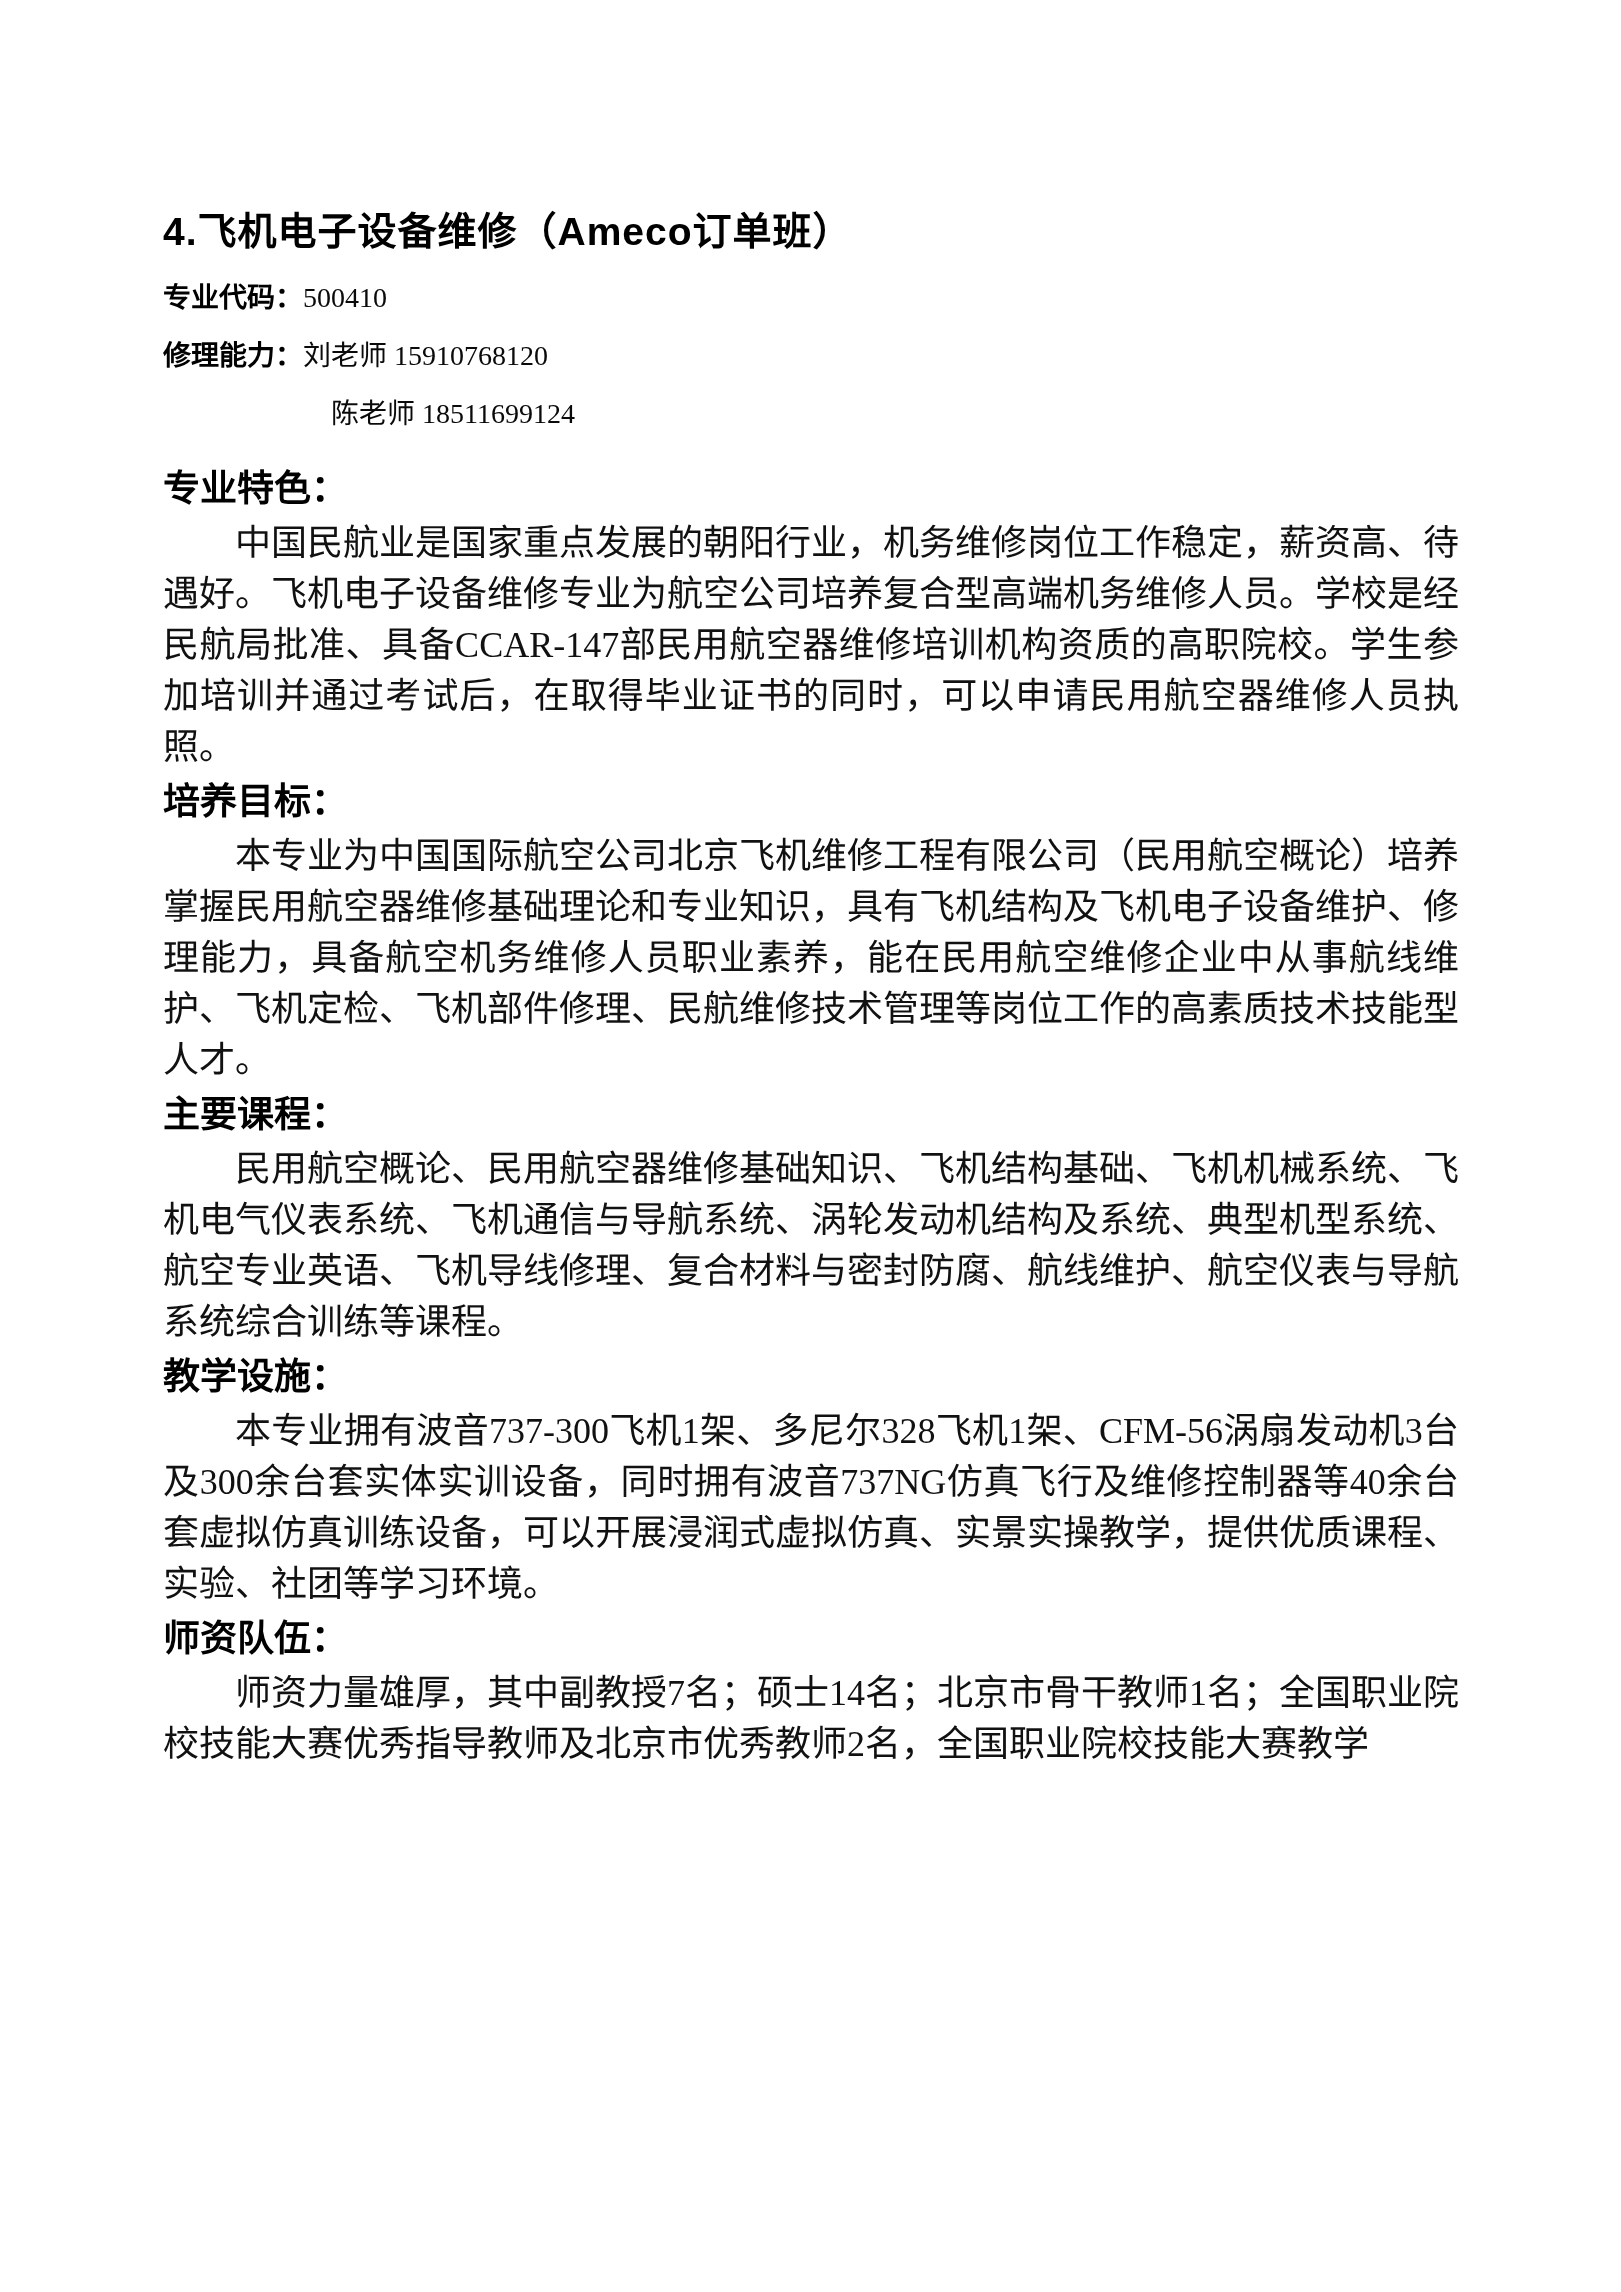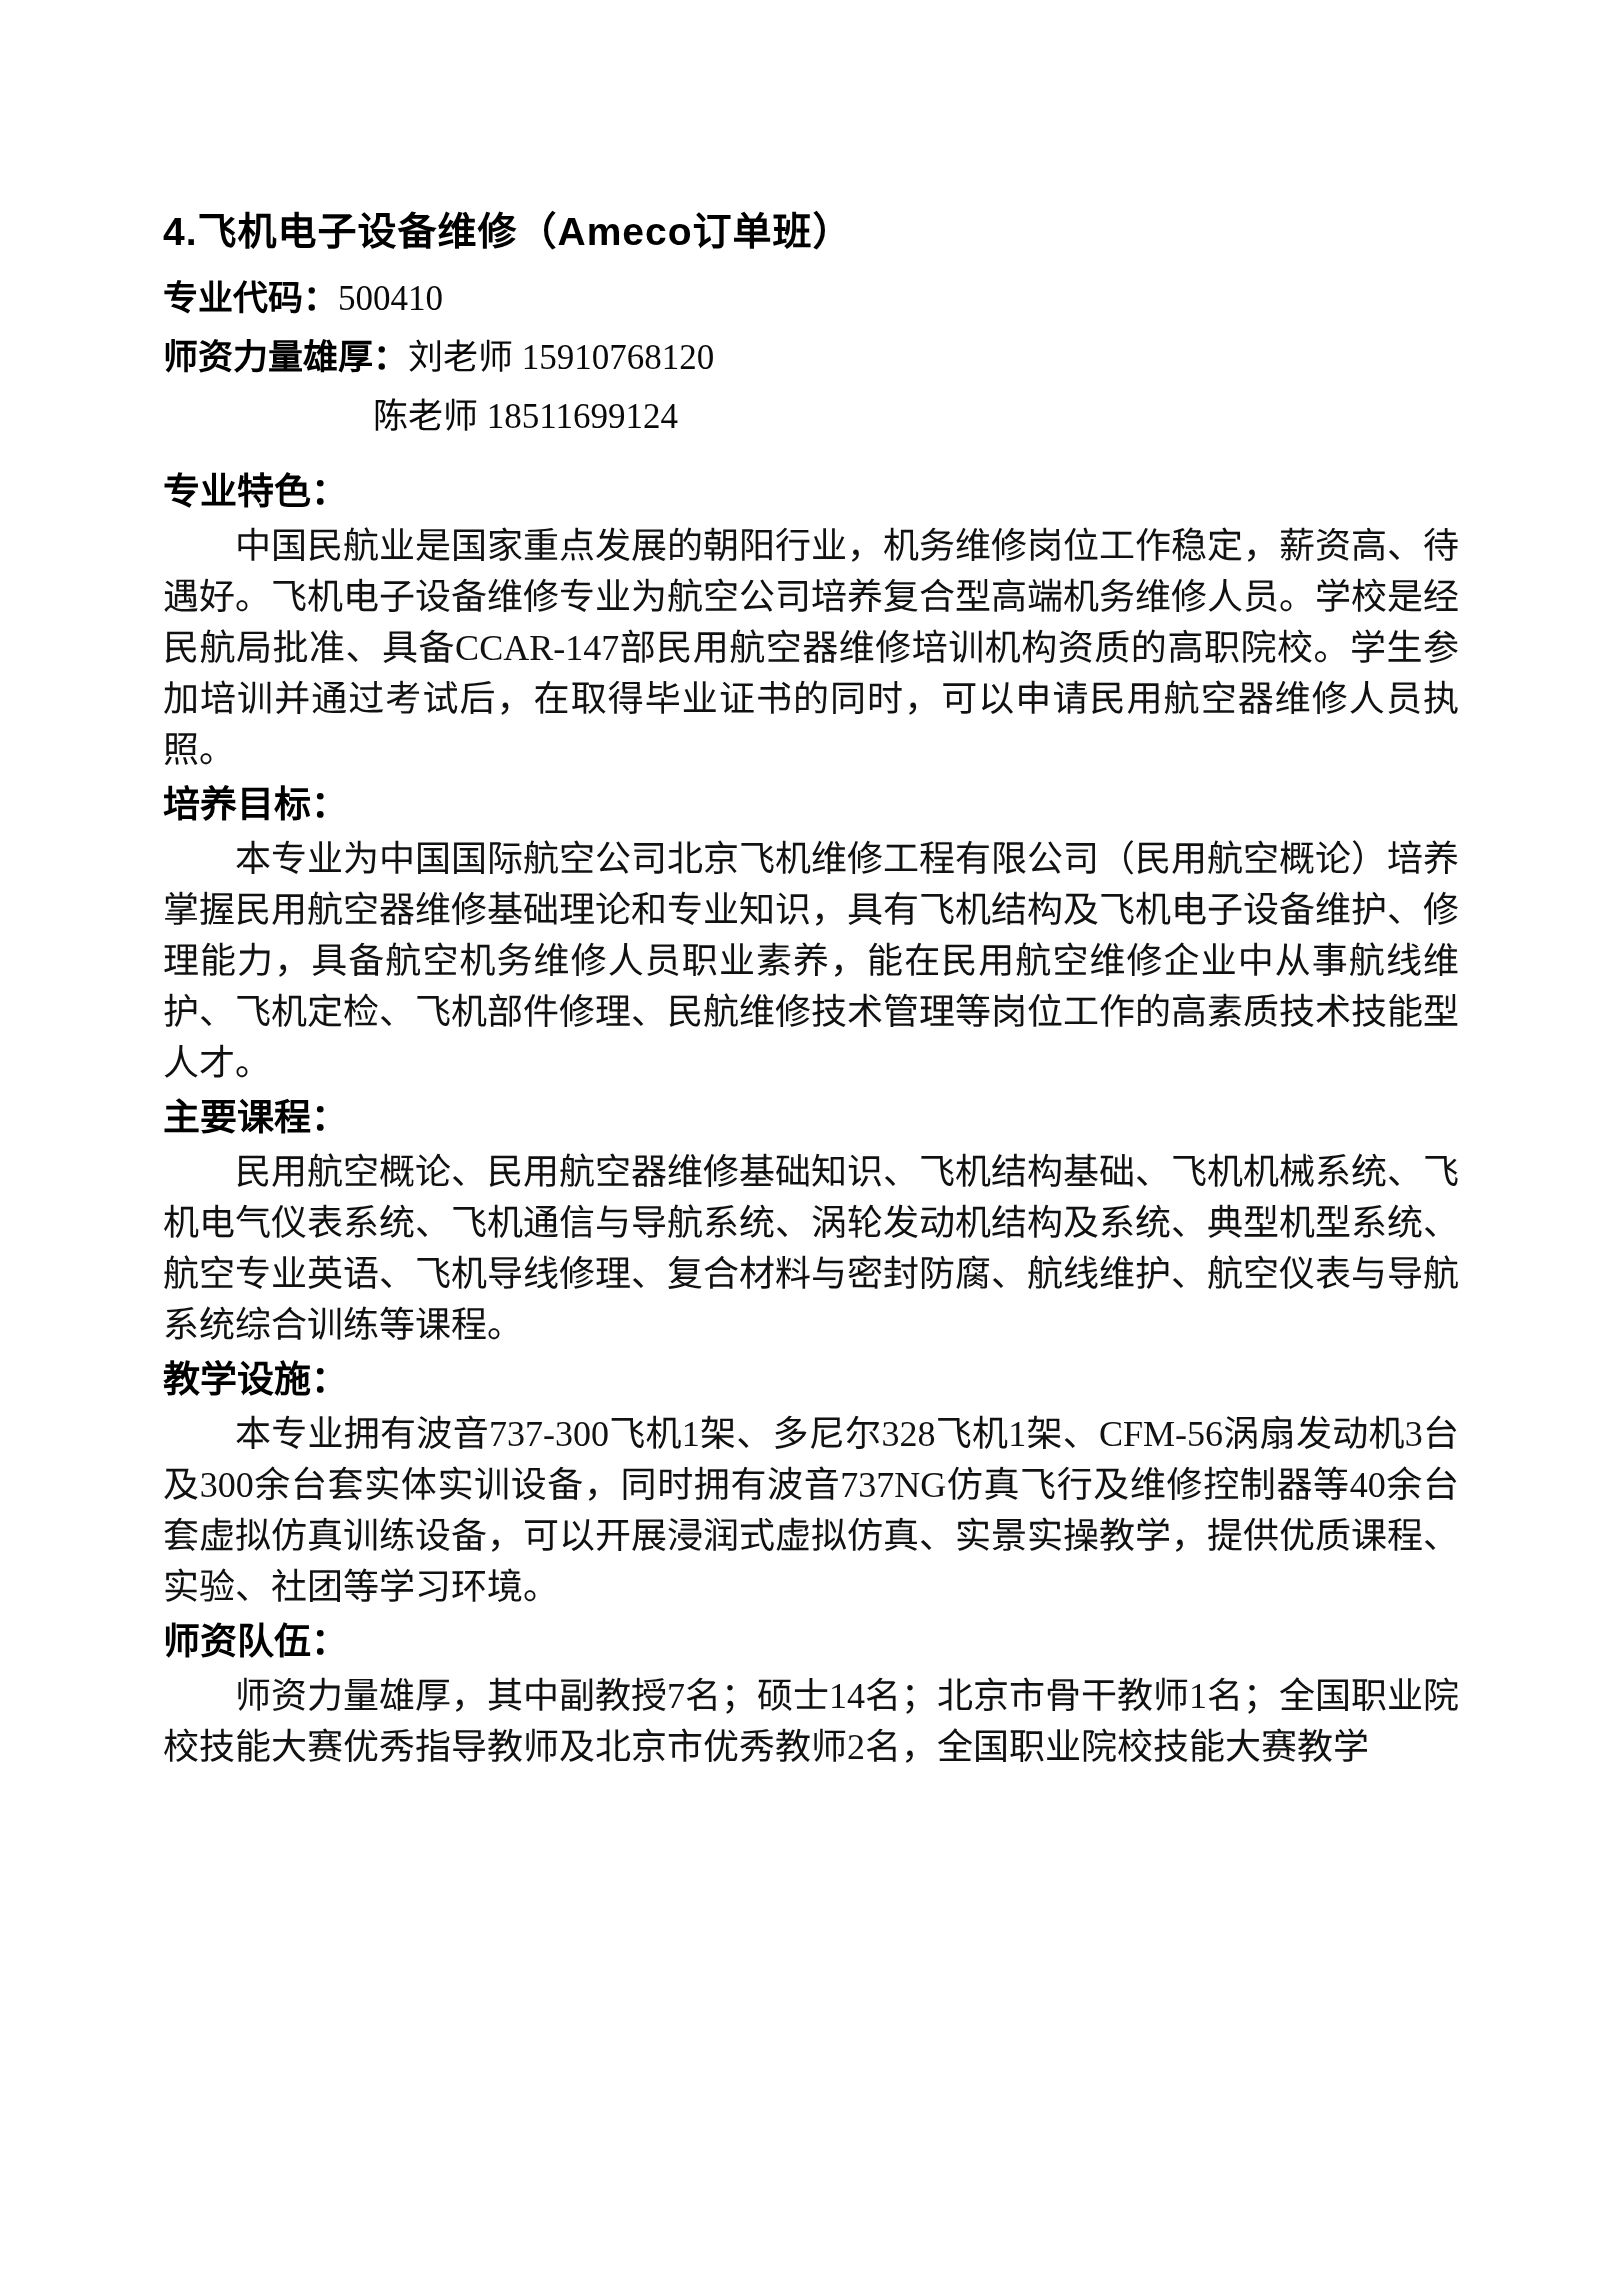--- a/index.html
+++ b/index.html
@@ -25,21 +25,21 @@
   .doc-title {
     margin: 0 0 7.8px 0;
     font-family: "Liberation Sans", "DejaVu Sans", sans-serif;
     font-weight: 700;
     font-size: 39px;
     line-height: 59px;
     color: #000000;
     letter-spacing: 1px;
   }
   .meta-line {
-    font-size: 35px;
+    font-size: 28px;
     line-height: 58px;
     white-space: nowrap;
   }
   .meta-label {
     font-family: "Liberation Sans", "DejaVu Sans", sans-serif;
     font-weight: 700;
     color: #000000;
   }
   .meta-value {
     font-family: "Liberation Serif", "DejaVu Serif", serif;
@@ -87,21 +87,21 @@
 <div class="page">
   <div class="content">
 
     <h1 class="doc-title">4.飞机电子设备维修（Ameco订单班）</h1>
 
     <div class="meta-line">
       <span class="meta-label">专业代码：</span><span class="meta-value">500410</span>
     </div>
 
     <div class="meta-line">
-      <span class="meta-label">师资力量雄厚：</span><span class="meta-value">刘老师 15910768120</span>
+      <span class="meta-label">修理能力：</span><span class="meta-value">刘老师 15910768120</span>
     </div>
 
     <div class="meta-line">
       <span class="meta-label label-spacer">专业联系人：</span><span class="meta-value">陈老师 18511699124</span>
     </div>
 
     <section class="section first">
       <h2 class="section-heading">专业特色：</h2>
       <p class="para">中国民航业是国家重点发展的朝阳行业，机务维修岗位工作稳定，薪资高、待遇好。飞机电子设备维修专业为航空公司培养复合型高端机务维修人员。学校是经民航局批准、具备CCAR-147部民用航空器维修培训机构资质的高职院校。学生参加培训并通过考试后，在取得毕业证书的同时，可以申请民用航空器维修人员执照。</p>
     </section>

